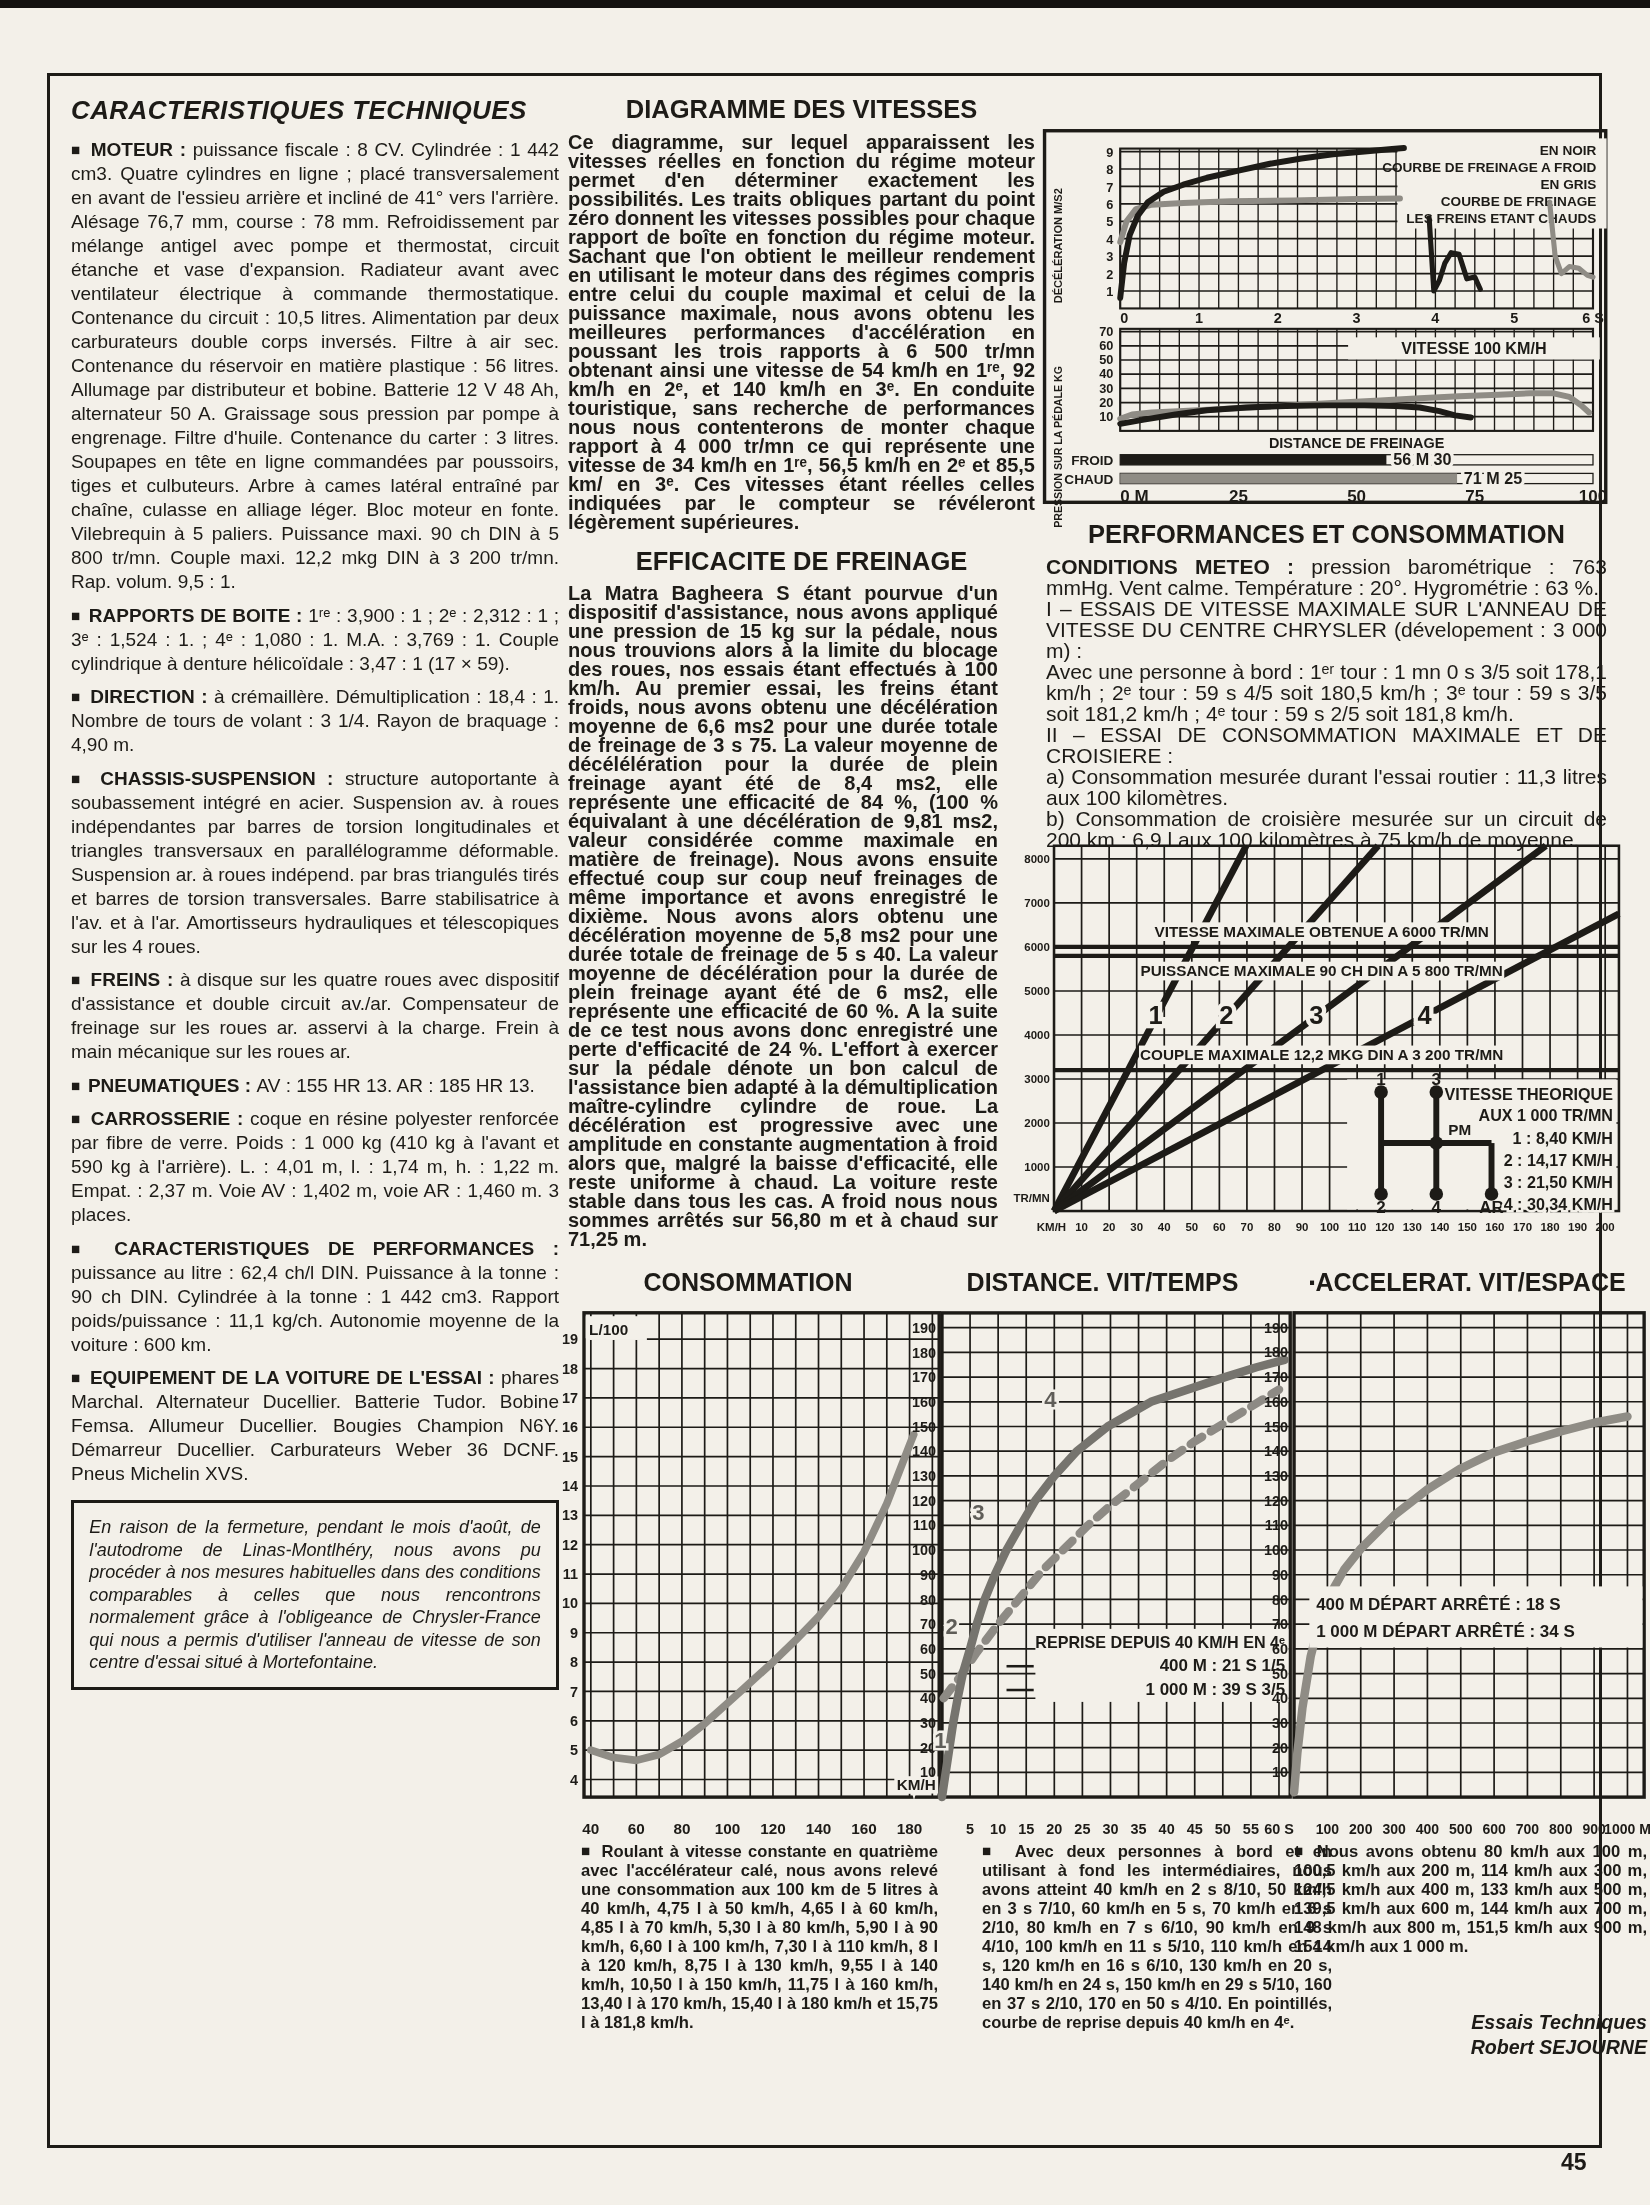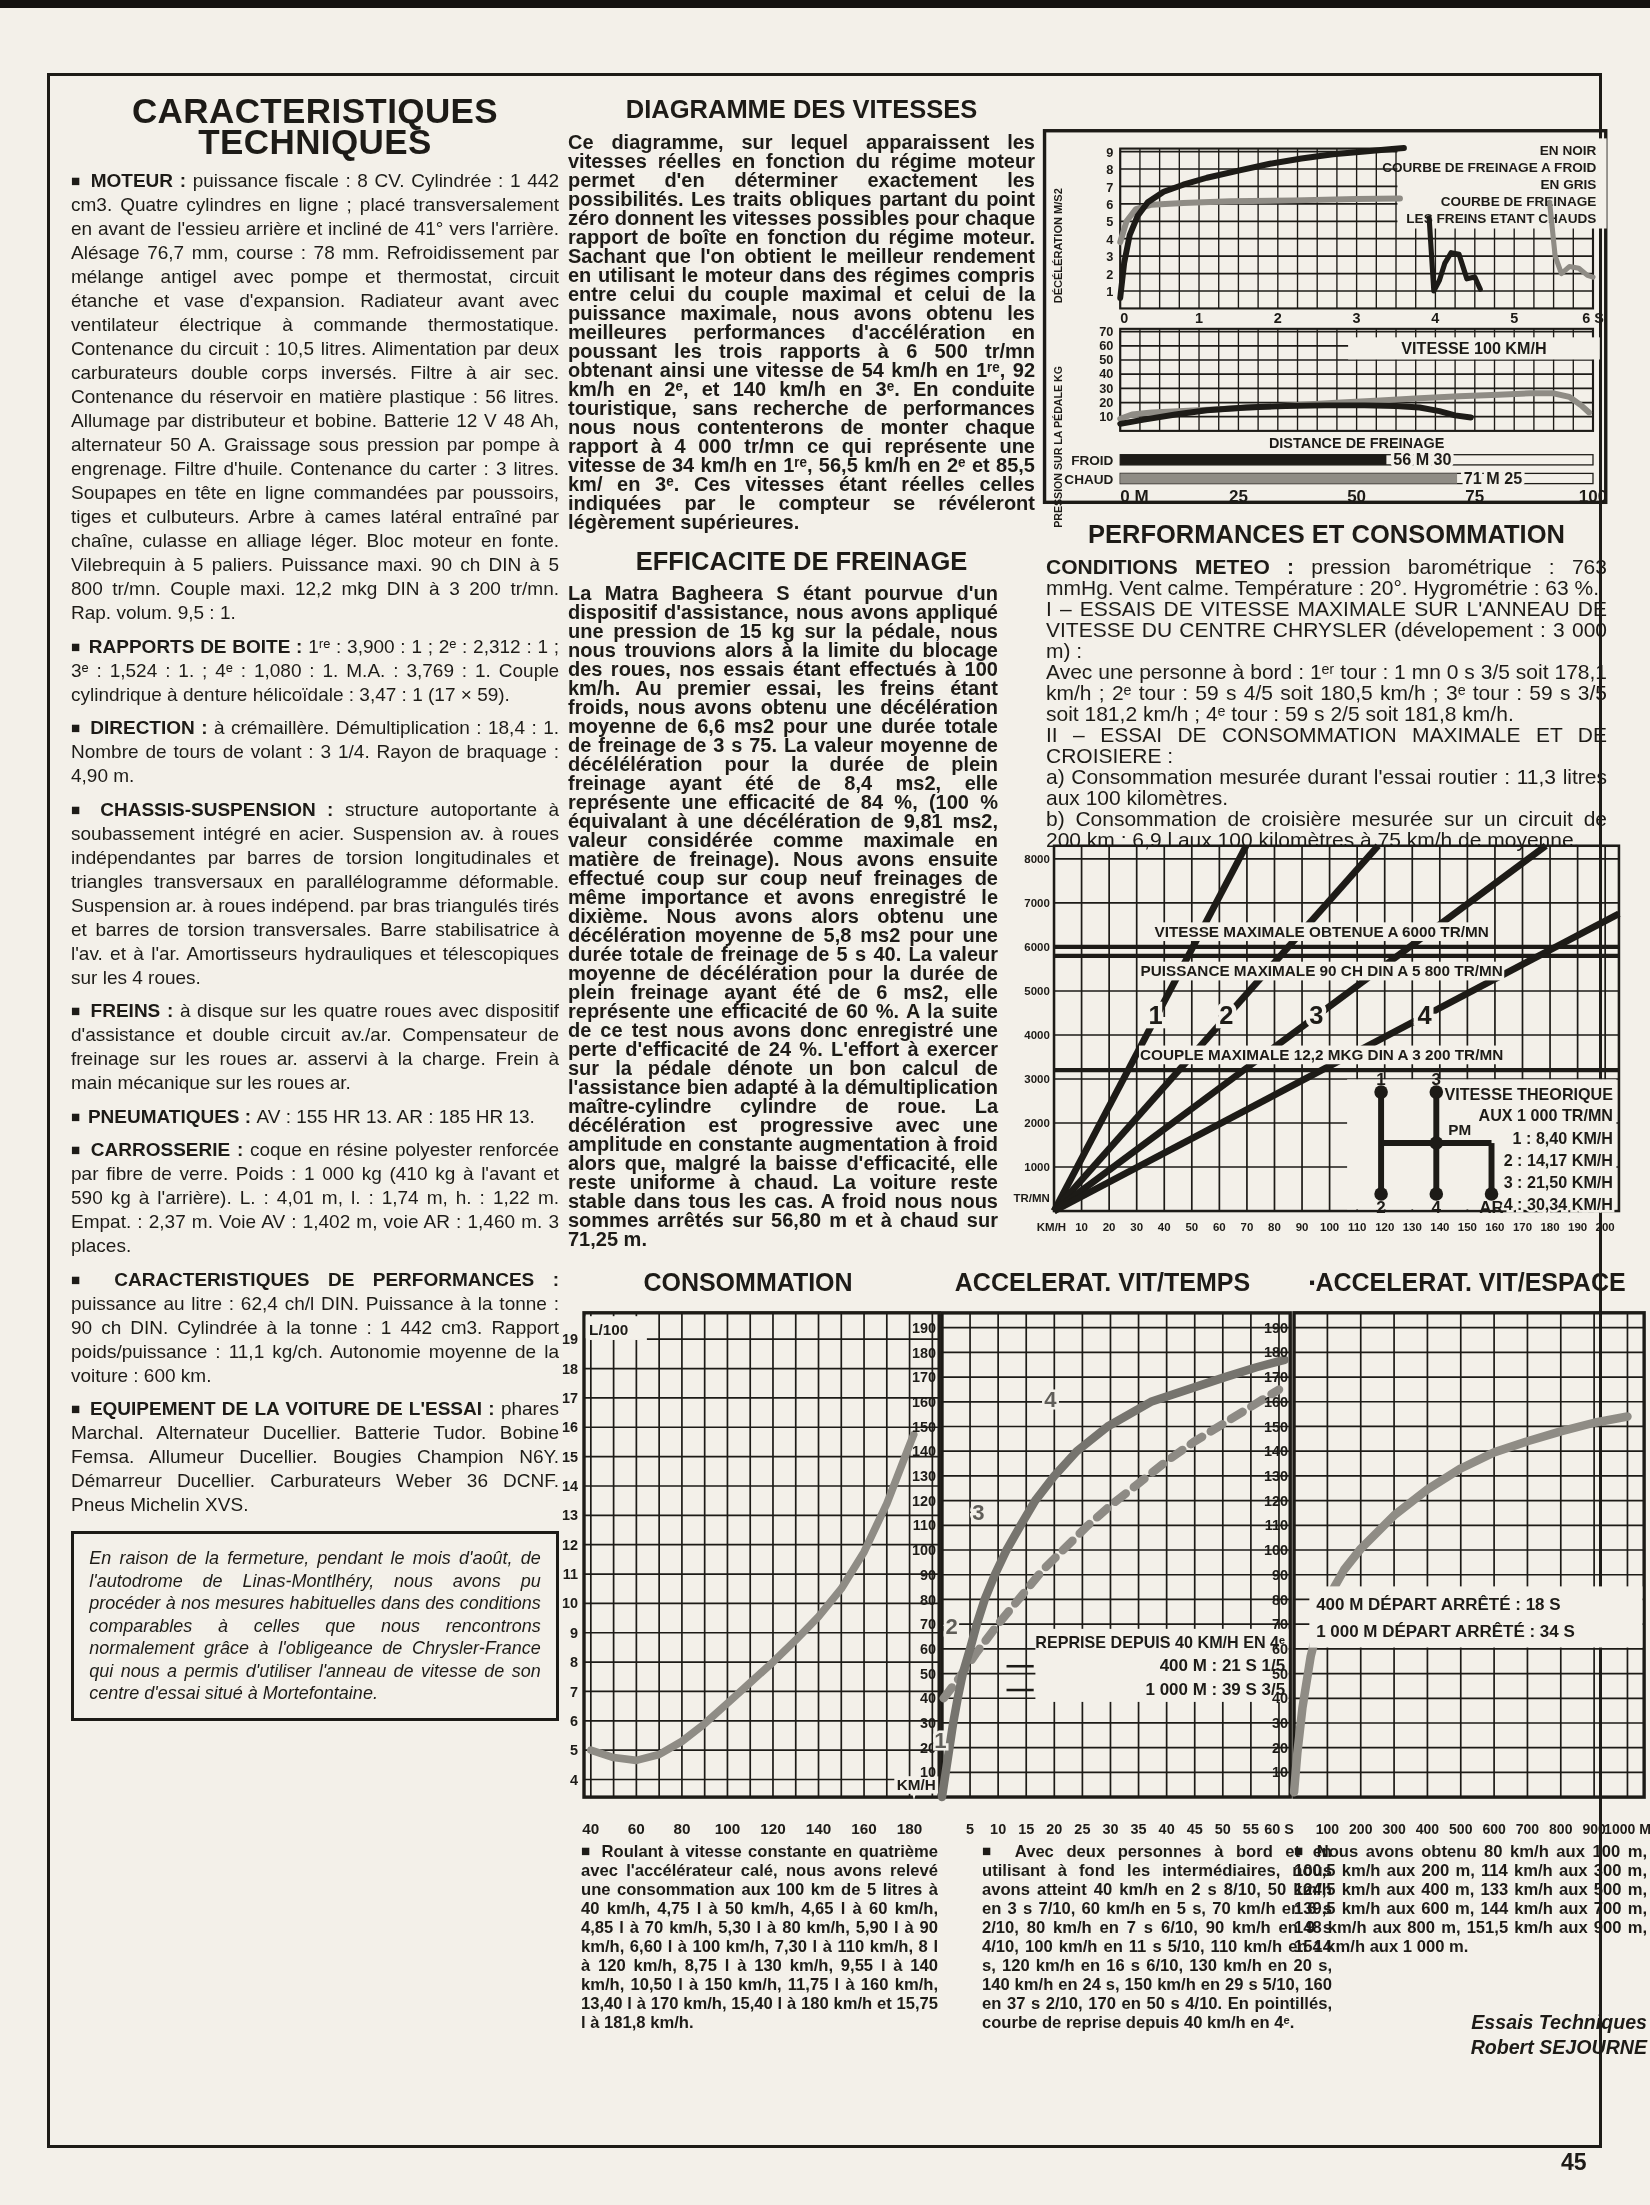--- a/index.html
+++ b/index.html
@@ -2,21 +2,21 @@
 <html lang="fr" style="font-size:13.6px"><head>
 <meta charset="utf-8">
 <style>
   html,body{margin:0;padding:0;background:#e8e4da;}
   #page{position:relative;width:1651px;height:2205px;background:#f3f0e9;color:#1d1b17;
         font-family:"Liberation Sans","DejaVu Sans",sans-serif;overflow:hidden;}
   .scan-edge{position:absolute;left:0;top:0;width:100%;height:7.7px;background:#141210;}
   .frame{position:absolute;left:47px;top:73px;width:1549px;height:2069px;border:3.4px solid #1d1b17;}
   
   .col-left{position:absolute;left:71px;top:95px;width:488px;height:2045px;overflow:hidden;}
-  .col-left h1{font-size:35px;line-height:31px;margin:0 0 12px;text-align:center;letter-spacing:0.4px;font-weight:700;}
+  .col-left h1{font-size:26px;line-height:31px;margin:0 0 12px;letter-spacing:0.4px;font-weight:700;font-style:italic;}
   p.sec{font-size:19px;line-height:24px;text-align:justify;margin:0 0 9.4px;}
   p.sec .lead{font-weight:700;}
   .blt{font-size:15.3px;vertical-align:0.9px;letter-spacing:1.7px;}
   .note{border:3.4px solid #1d1b17;padding:13.6px 15.3px;font-style:italic;font-weight:400;
         font-size:18px;line-height:22.5px;text-align:justify;margin-top:13.6px;}
   
   .col-mid{position:absolute;left:568px;top:95px;width:467px;}
   .col-mid h2{font-size:25.5px;margin:0 0 8.5px;text-align:center;font-weight:700;}
   .col-mid p{font-weight:700;font-size:20px;line-height:19px;text-align:justify;margin:0 0 15.3px;}
   .col-mid p.narrow{width:430px;}
@@ -299,21 +299,21 @@
       <text x="539" y="356" font-size="18" text-anchor="start" font-weight="800" fill="#1d1b17">PM</text>
       <text x="733" y="314" font-size="19" text-anchor="end" font-weight="800" fill="#1d1b17">VITESSE THEORIQUE</text>
       <text x="733" y="339" font-size="19" text-anchor="end" font-weight="800" fill="#1d1b17">AUX 1 000 TR/MN</text>
       <text x="733" y="366" font-size="19" text-anchor="end" font-weight="800" fill="#1d1b17" paint-order="stroke" stroke="#f3f0e9" stroke-width="6">1 : 8,40 KM/H</text>
       <text x="733" y="392" font-size="19" text-anchor="end" font-weight="800" fill="#1d1b17" paint-order="stroke" stroke="#f3f0e9" stroke-width="6">2 : 14,17 KM/H</text>
       <text x="733" y="418" font-size="19" text-anchor="end" font-weight="800" fill="#1d1b17" paint-order="stroke" stroke="#f3f0e9" stroke-width="6">3 : 21,50 KM/H</text>
       <text x="733" y="444" font-size="19" text-anchor="end" font-weight="800" fill="#1d1b17" paint-order="stroke" stroke="#f3f0e9" stroke-width="6">4 : 30,34 KM/H</text>
     </svg>
 
   <div class="bctitle" style="left:548px;width:400px;">CONSOMMATION</div>
-  <div class="bctitle" style="left:908px;width:389px;">ACCELERAT. VIT/TEMPS</div>
+  <div class="bctitle" style="left:908px;width:389px;">DISTANCE. VIT/TEMPS</div>
   <div class="bcdot" style="left:1308px;">·</div>
   <div class="bctitle" style="left:1275px;width:391px;">ACCELERAT. VIT/ESPACE</div>
 
   <svg id="chart-conso" style="left:548px;top:1306px;" width="400" height="537" viewBox="0 0 470 632">
       <line x1="50.03846153846154" y1="8" x2="50.03846153846154" y2="578" stroke="#1d1b17" stroke-width="2"></line>
       <line x1="76.83333333333334" y1="8" x2="76.83333333333334" y2="578" stroke="#1d1b17" stroke-width="2"></line>
       <line x1="103.62820512820514" y1="8" x2="103.62820512820514" y2="578" stroke="#1d1b17" stroke-width="2"></line>
       <line x1="130.4230769230769" y1="8" x2="130.4230769230769" y2="578" stroke="#1d1b17" stroke-width="2"></line>
       <line x1="157.21794871794873" y1="8" x2="157.21794871794873" y2="578" stroke="#1d1b17" stroke-width="2"></line>
       <line x1="184.01282051282053" y1="8" x2="184.01282051282053" y2="578" stroke="#1d1b17" stroke-width="2"></line>

